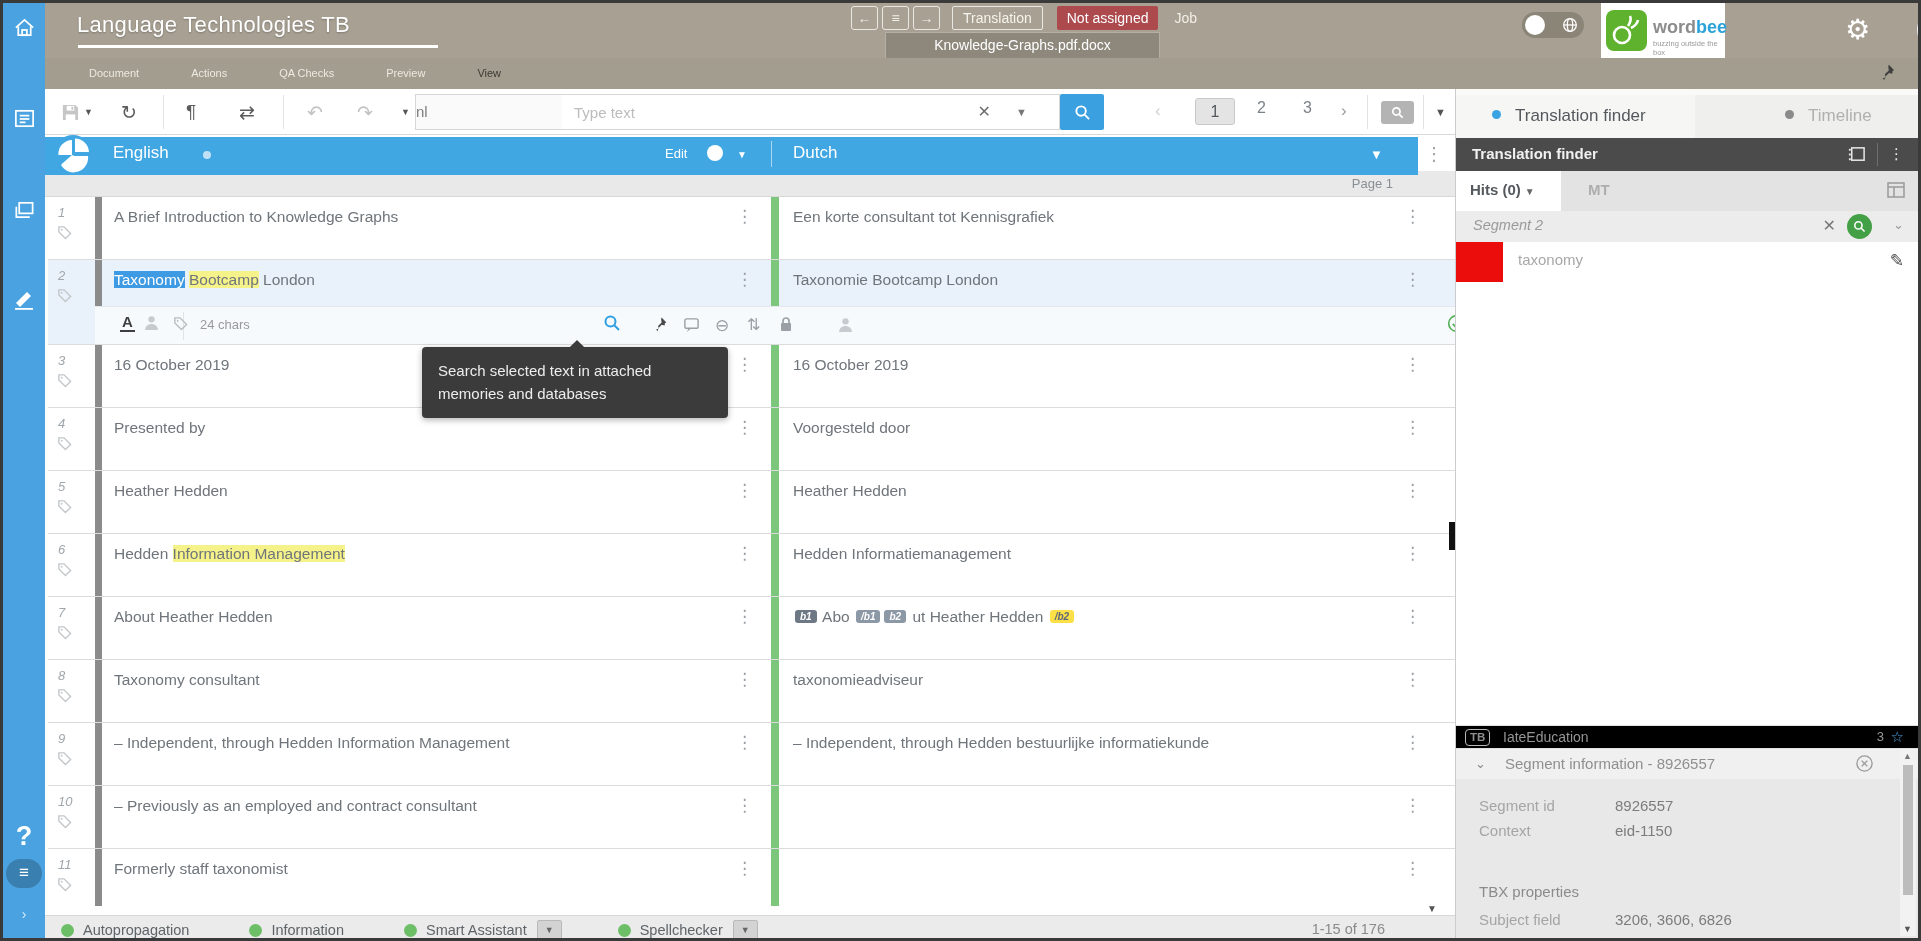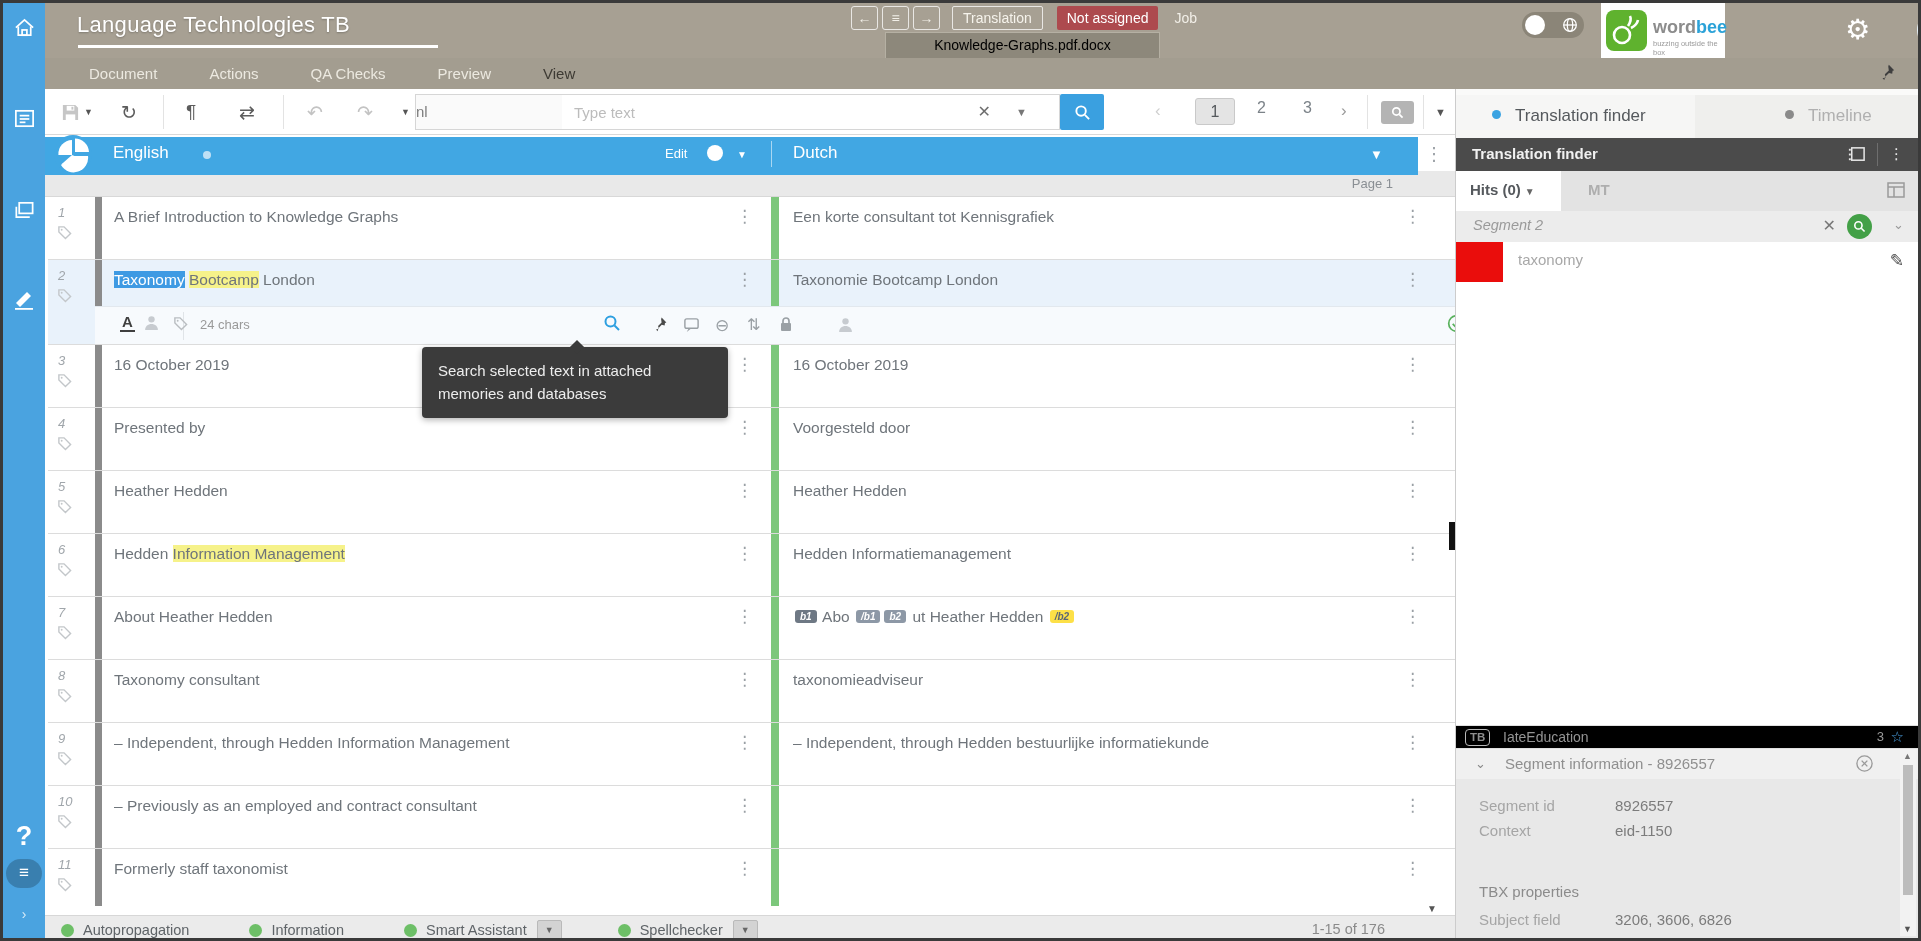--- a/index.html
+++ b/index.html
@@ -17,35 +17,35 @@
 
   
   .topbar { position:absolute; left:42px; right:0; top:0; height:55px; background:#a7a093; z-index:5; }
   .app-title { position:absolute; left:32px; top:9px; color:#fff; font-size:22px; letter-spacing:.3px; text-shadow:0 1px 2px rgba(0,0,0,.25); }
   .title-underline { position:absolute; left:33px; top:42px; width:360px; height:3px; background:#fff; }
   .nav-group { position:absolute; left:806px; top:3px; display:flex; gap:4px; align-items:center; }
   .nav-btn { width:27px; height:24px; border:1px solid rgba(255,255,255,.75); border-radius:3px; color:#f2efe8; font-size:14px; line-height:22px; text-align:center; }
   .nav-chip { height:24px; border:1px solid rgba(255,255,255,.75); border-radius:2px; color:#f6f3ec; font-size:14px; line-height:22px; padding:0 10px; margin-left:8px; }
   .nav-badge { height:24px; background:#ad4a4e; border-radius:2px; color:#fff; font-size:14px; line-height:24px; padding:0 10px; margin-left:10px; }
   .nav-job { color:#f2efe8; font-size:14px; margin-left:12px; }
-  .doc-tab { position:absolute; left:840px; top:29px; width:275px; height:27px; background:#8d887b; border:1px solid #b5b0a3; color:#000000; font-size:14px; text-align:center; line-height:25px; }
+  .doc-tab { position:absolute; left:840px; top:29px; width:275px; height:27px; background:#8d887b; border:1px solid #b5b0a3; color:#ffffff; font-size:14px; text-align:center; line-height:25px; }
   .toggle-pill { position:absolute; left:1477px; top:9px; width:62px; height:26px; border-radius:13px; background:#8b8578; }
   .toggle-knob { position:absolute; left:3px; top:3px; width:20px; height:20px; border-radius:50%; background:#fff; }
   .toggle-globe { position:absolute; right:5px; top:4px; }
   .logo-box { position:absolute; left:1556px; top:0; width:124px; height:55px; background:#fff; }
   .logo-sq { position:absolute; left:5px; top:7px; width:41px; height:41px; border-radius:8px; background:#5fb22e; }
   .logo-word { position:absolute; left:52px; top:14px; font-size:18px; color:#8c8c8c; font-weight:bold; }
   .logo-word b { color:#2ba2d8; font-weight:bold; }
   .logo-tag { position:absolute; left:52px; top:36px; font-size:7.5px; color:#9a9a9a; }
   .gear { position:absolute; left:1800px; top:10px; color:#fff; font-size:28px; }
   .avatar { position:absolute; left:1872px; top:7px; width:40px; height:40px; border-radius:50%; background:#4fa9e4; border:2px solid #e8f2fa; overflow:hidden; }
 
   
   .menubar { position:absolute; left:42px; right:0; top:55px; height:31px; background:#a39d90; z-index:5; }
-  .menu-item { display:inline-block; color:#ece9e0; font-size:15px; line-height:31px; margin-right:52px; }
+  .menu-item { display:inline-block; color:#ece9e0; font-size:11px; line-height:31px; margin-right:52px; }
   .menu-item.active { color:#3d3a33; }
   .menu-items { position:absolute; left:44px; top:0; }
   .pin-ic { position:absolute; right:22px; top:5px; }
 
   
   .toolbar { position:absolute; left:42px; width:1410px; top:86px; height:46px; background:#fff; border-bottom:1px solid #d9d9d9; z-index:5; }
   .tb { position:absolute; top:0; height:46px; display:flex; align-items:center; color:#5c5c5c; }
   .tb-sep { position:absolute; top:6px; height:34px; width:1px; background:#e3e3e3; }
   .tb-glyph { font-size:19px; color:#5c5c5c; }
   .tb-glyph.dis { color:#c3c3c3; }

